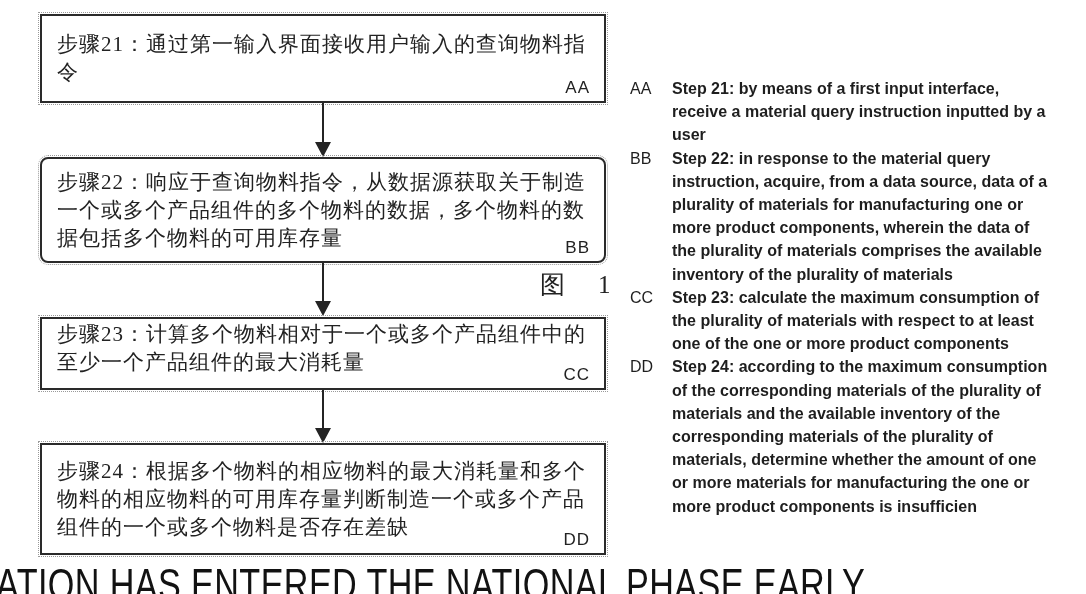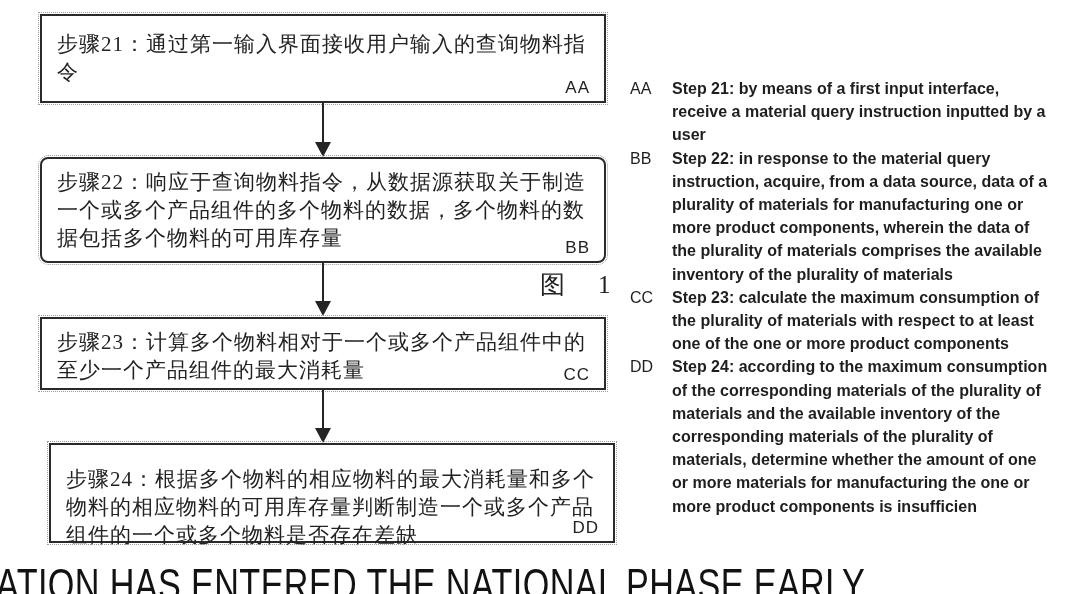--- a/index.html
+++ b/index.html
@@ -25,22 +25,22 @@
     text-align: left;
     padding: 8px 15px;
     font-family: "Liberation Serif", "DejaVu Serif", serif;
     font-size: 21px;
     line-height: 28px;
     letter-spacing: 1px;
     color: #222;
   }
   #box-21 { top: 14px;  height: 89px;  padding-top: 14px; }
   #box-22 { top: 157px; height: 106px; padding-top: 9px; border-radius: 8px; }
-  #box-23 { top: 317px; height: 73px;  padding-top: 9px; }
-  #box-24 { top: 443px; height: 100px; padding-top: 20px; margin-left: 9px; }
+  #box-23 { top: 317px; height: 73px;  padding-top: 1px; }
+  #box-24 { top: 443px; height: 112px; padding-top: 12px; }
   .fbox .ref {
     position: absolute;
     right: 14px; bottom: 5px;
     font-family: "Liberation Sans", sans-serif;
     font-size: 17px;
     letter-spacing: 1px;
     line-height: 1;
     color: #222;
   }
 

